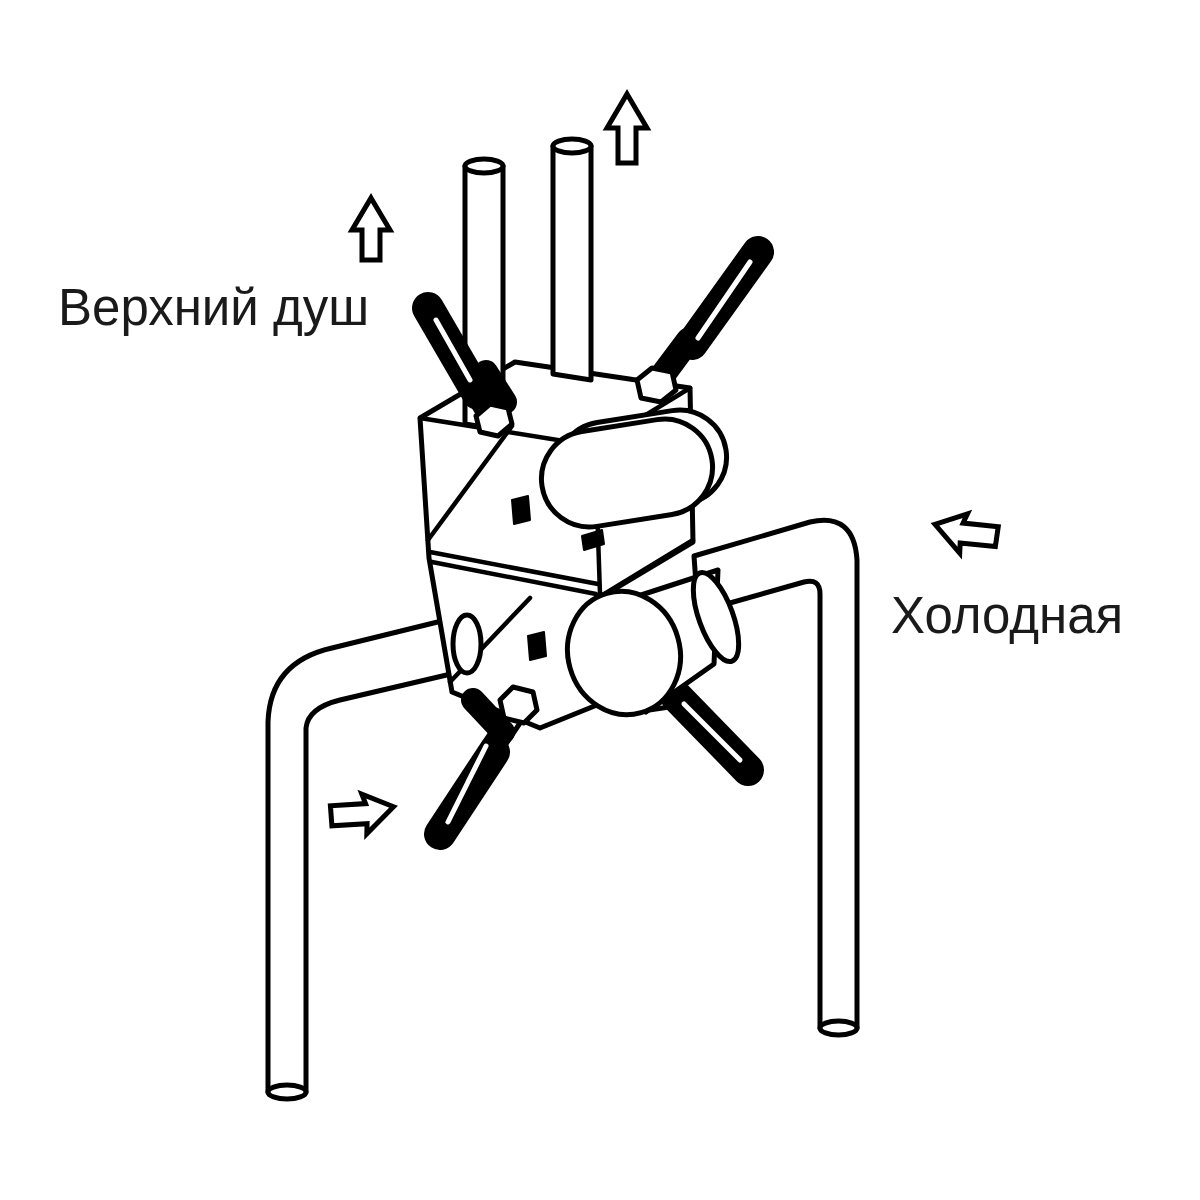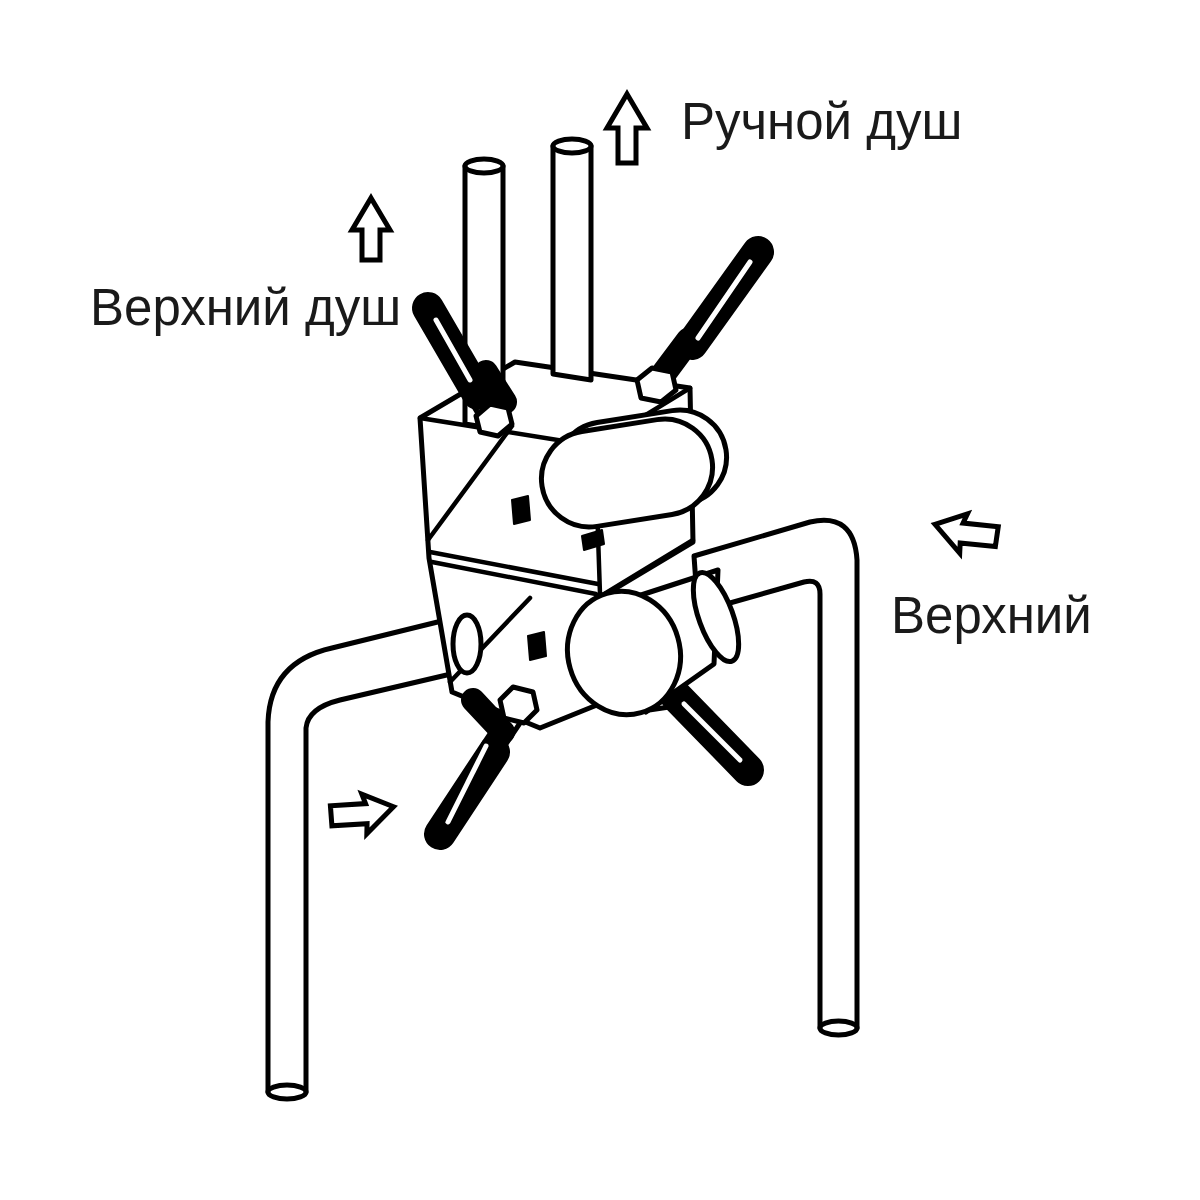--- a/index.html
+++ b/index.html
@@ -122,20 +122,19 @@
     <path class="arrowshape" d="M 627 94 L 647 128 L 636 128 L 636 163 L 618 163 L 618 128 L 607 128 Z"></path>
     <path class="arrowshape" d="M 371 198 L 390 230 L 380 230 L 380 260 L 362 260 L 362 230 L 352 230 Z"></path>
     <g transform="rotate(14 966 532)">
       <path class="arrowshape" d="M 934 532 L 963 514 L 961 524 L 996 519 L 998 539 L 963 544 L 965 554 Z"></path>
     </g>
     <g transform="rotate(-10 364 812)">
       <path class="arrowshape" d="M 394 812 L 365 794 L 367 804 L 332 800 L 330 820 L 365 824 L 363 834 Z"></path>
     </g>
   </svg>
 
-  <div class="label" style="left:681px; top:94px;">Ручной душ</div>
 
-  <div class="label" style="left:58px; top:280px;margin-left:32px;">Верхний душ</div>
+  <div class="label" style="left:58px; top:280px;">Верхний душ</div>
 
-  <div class="label" style="left:891px; top:588px;">Верхний</div>
+  <div class="label" style="left:891px; top:588px;">Холодная</div>
 
 
 </div>
 
 </body></html>

